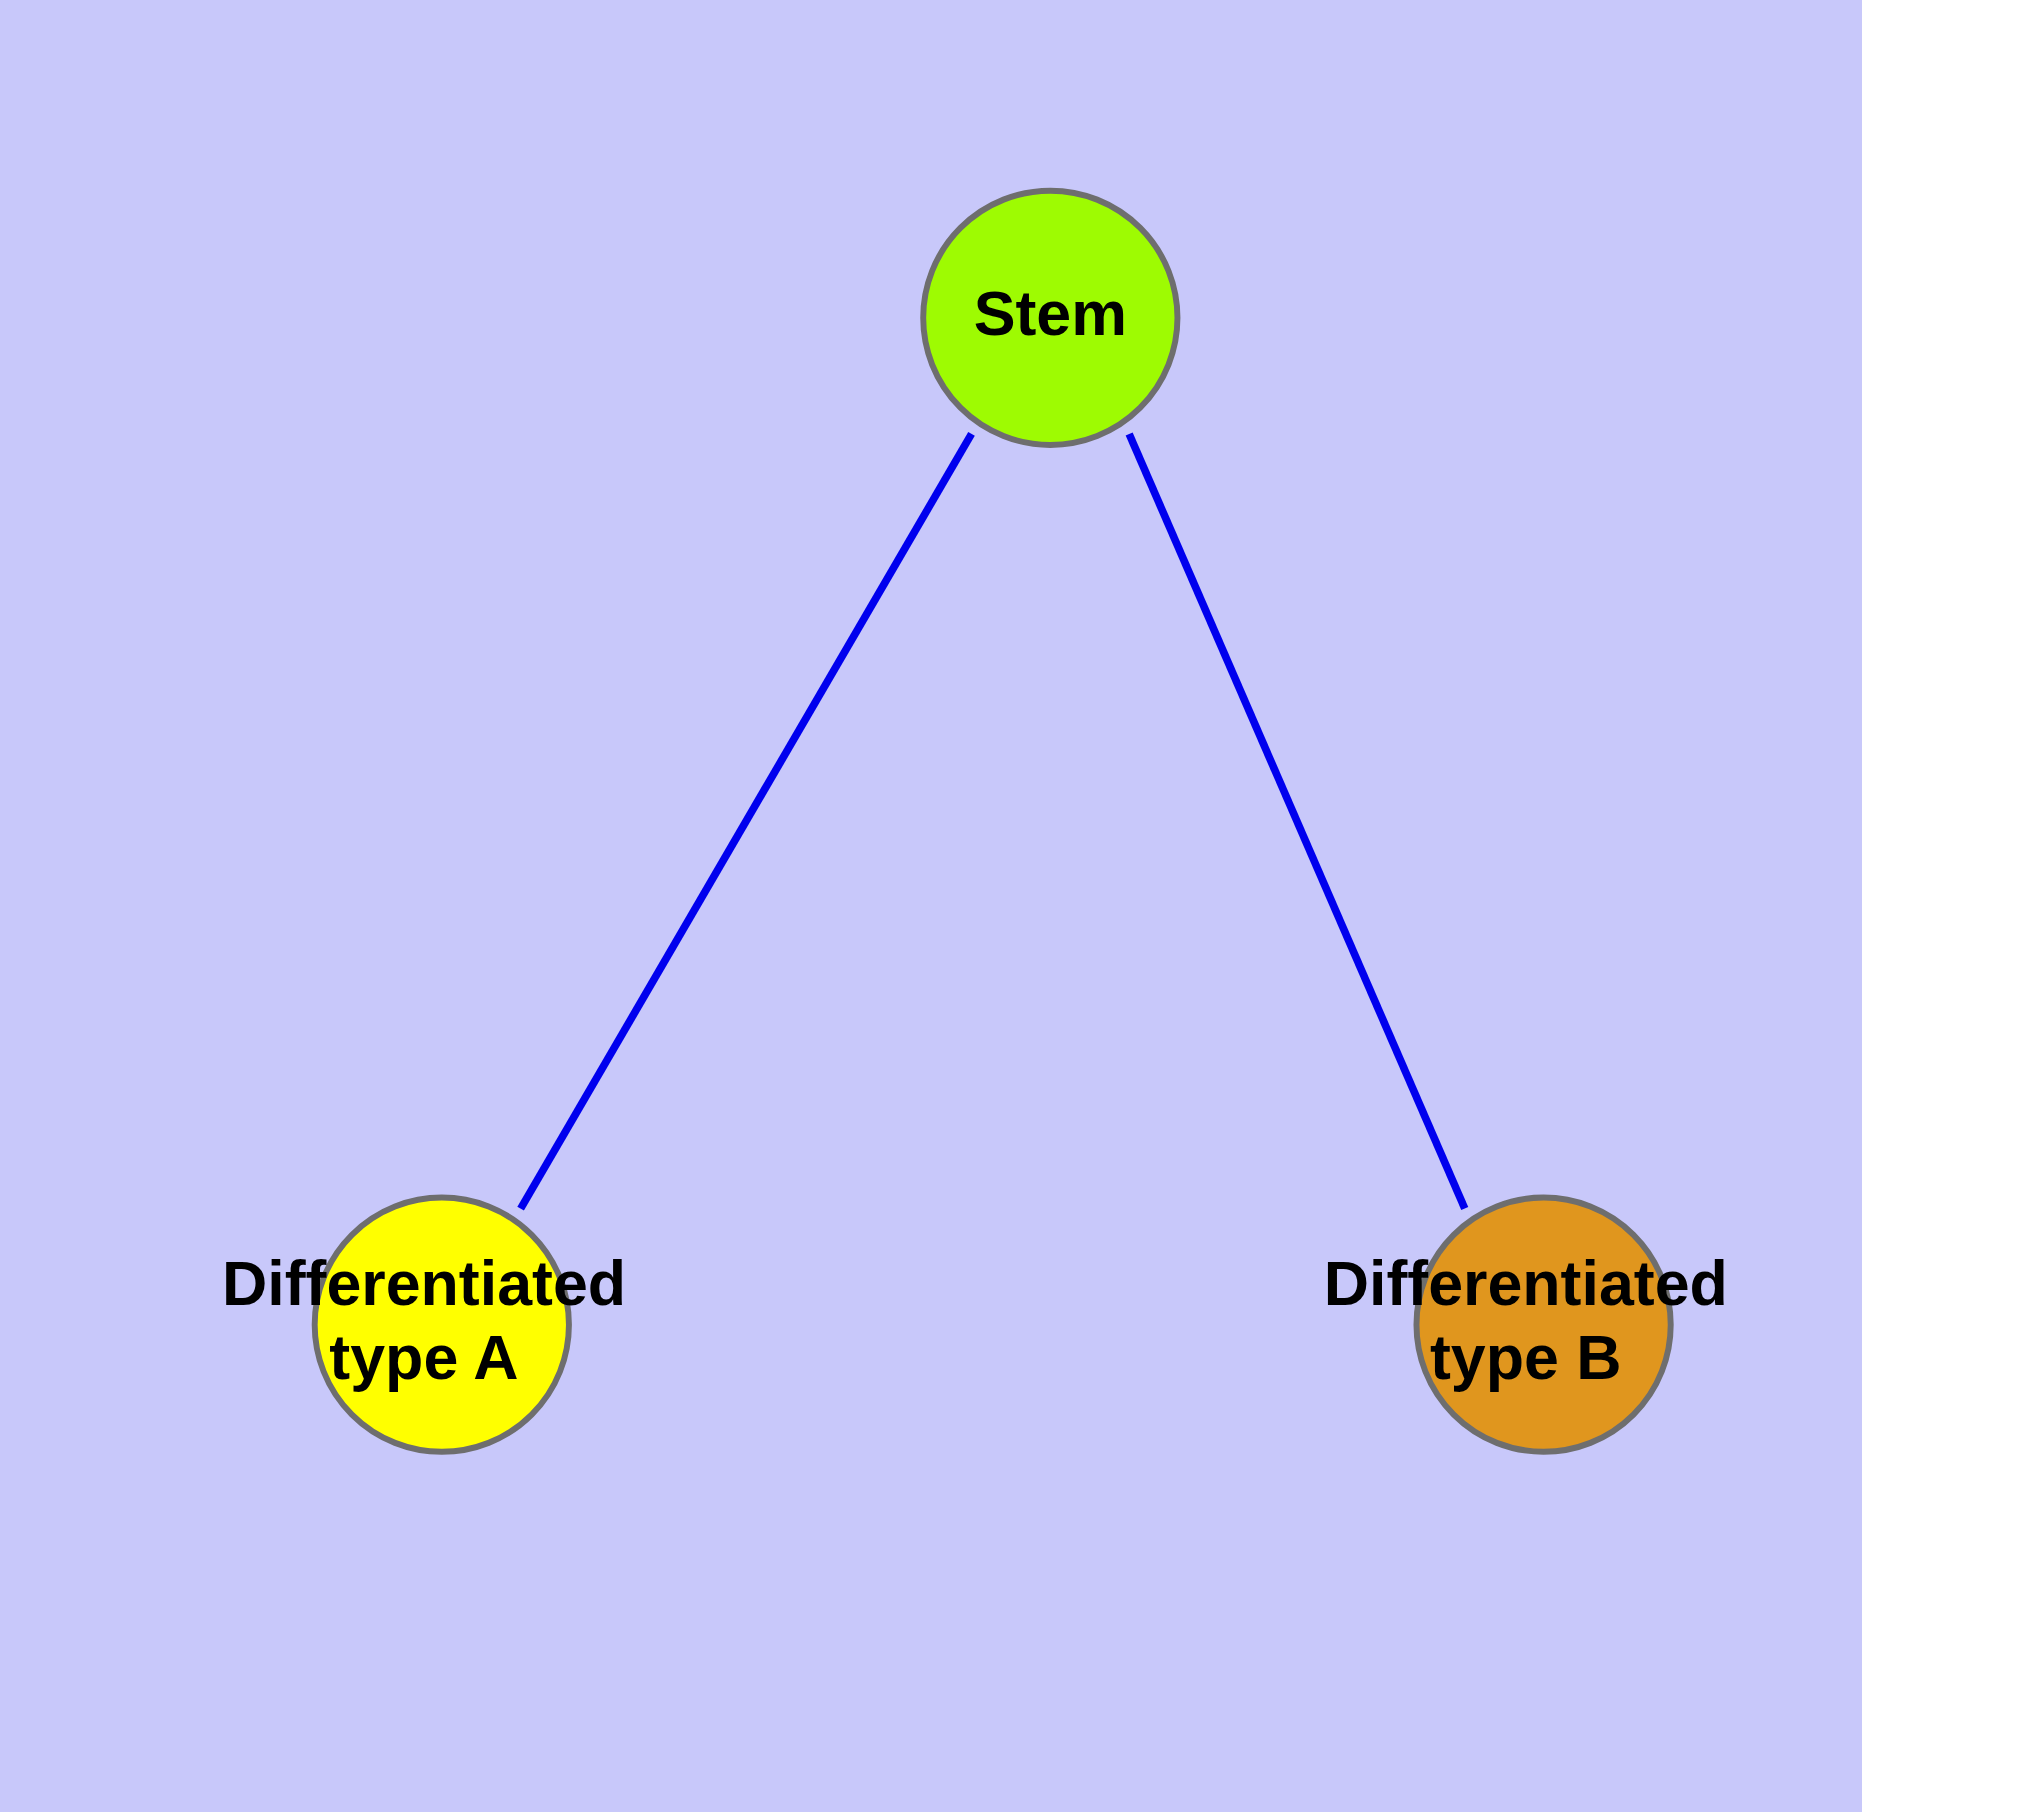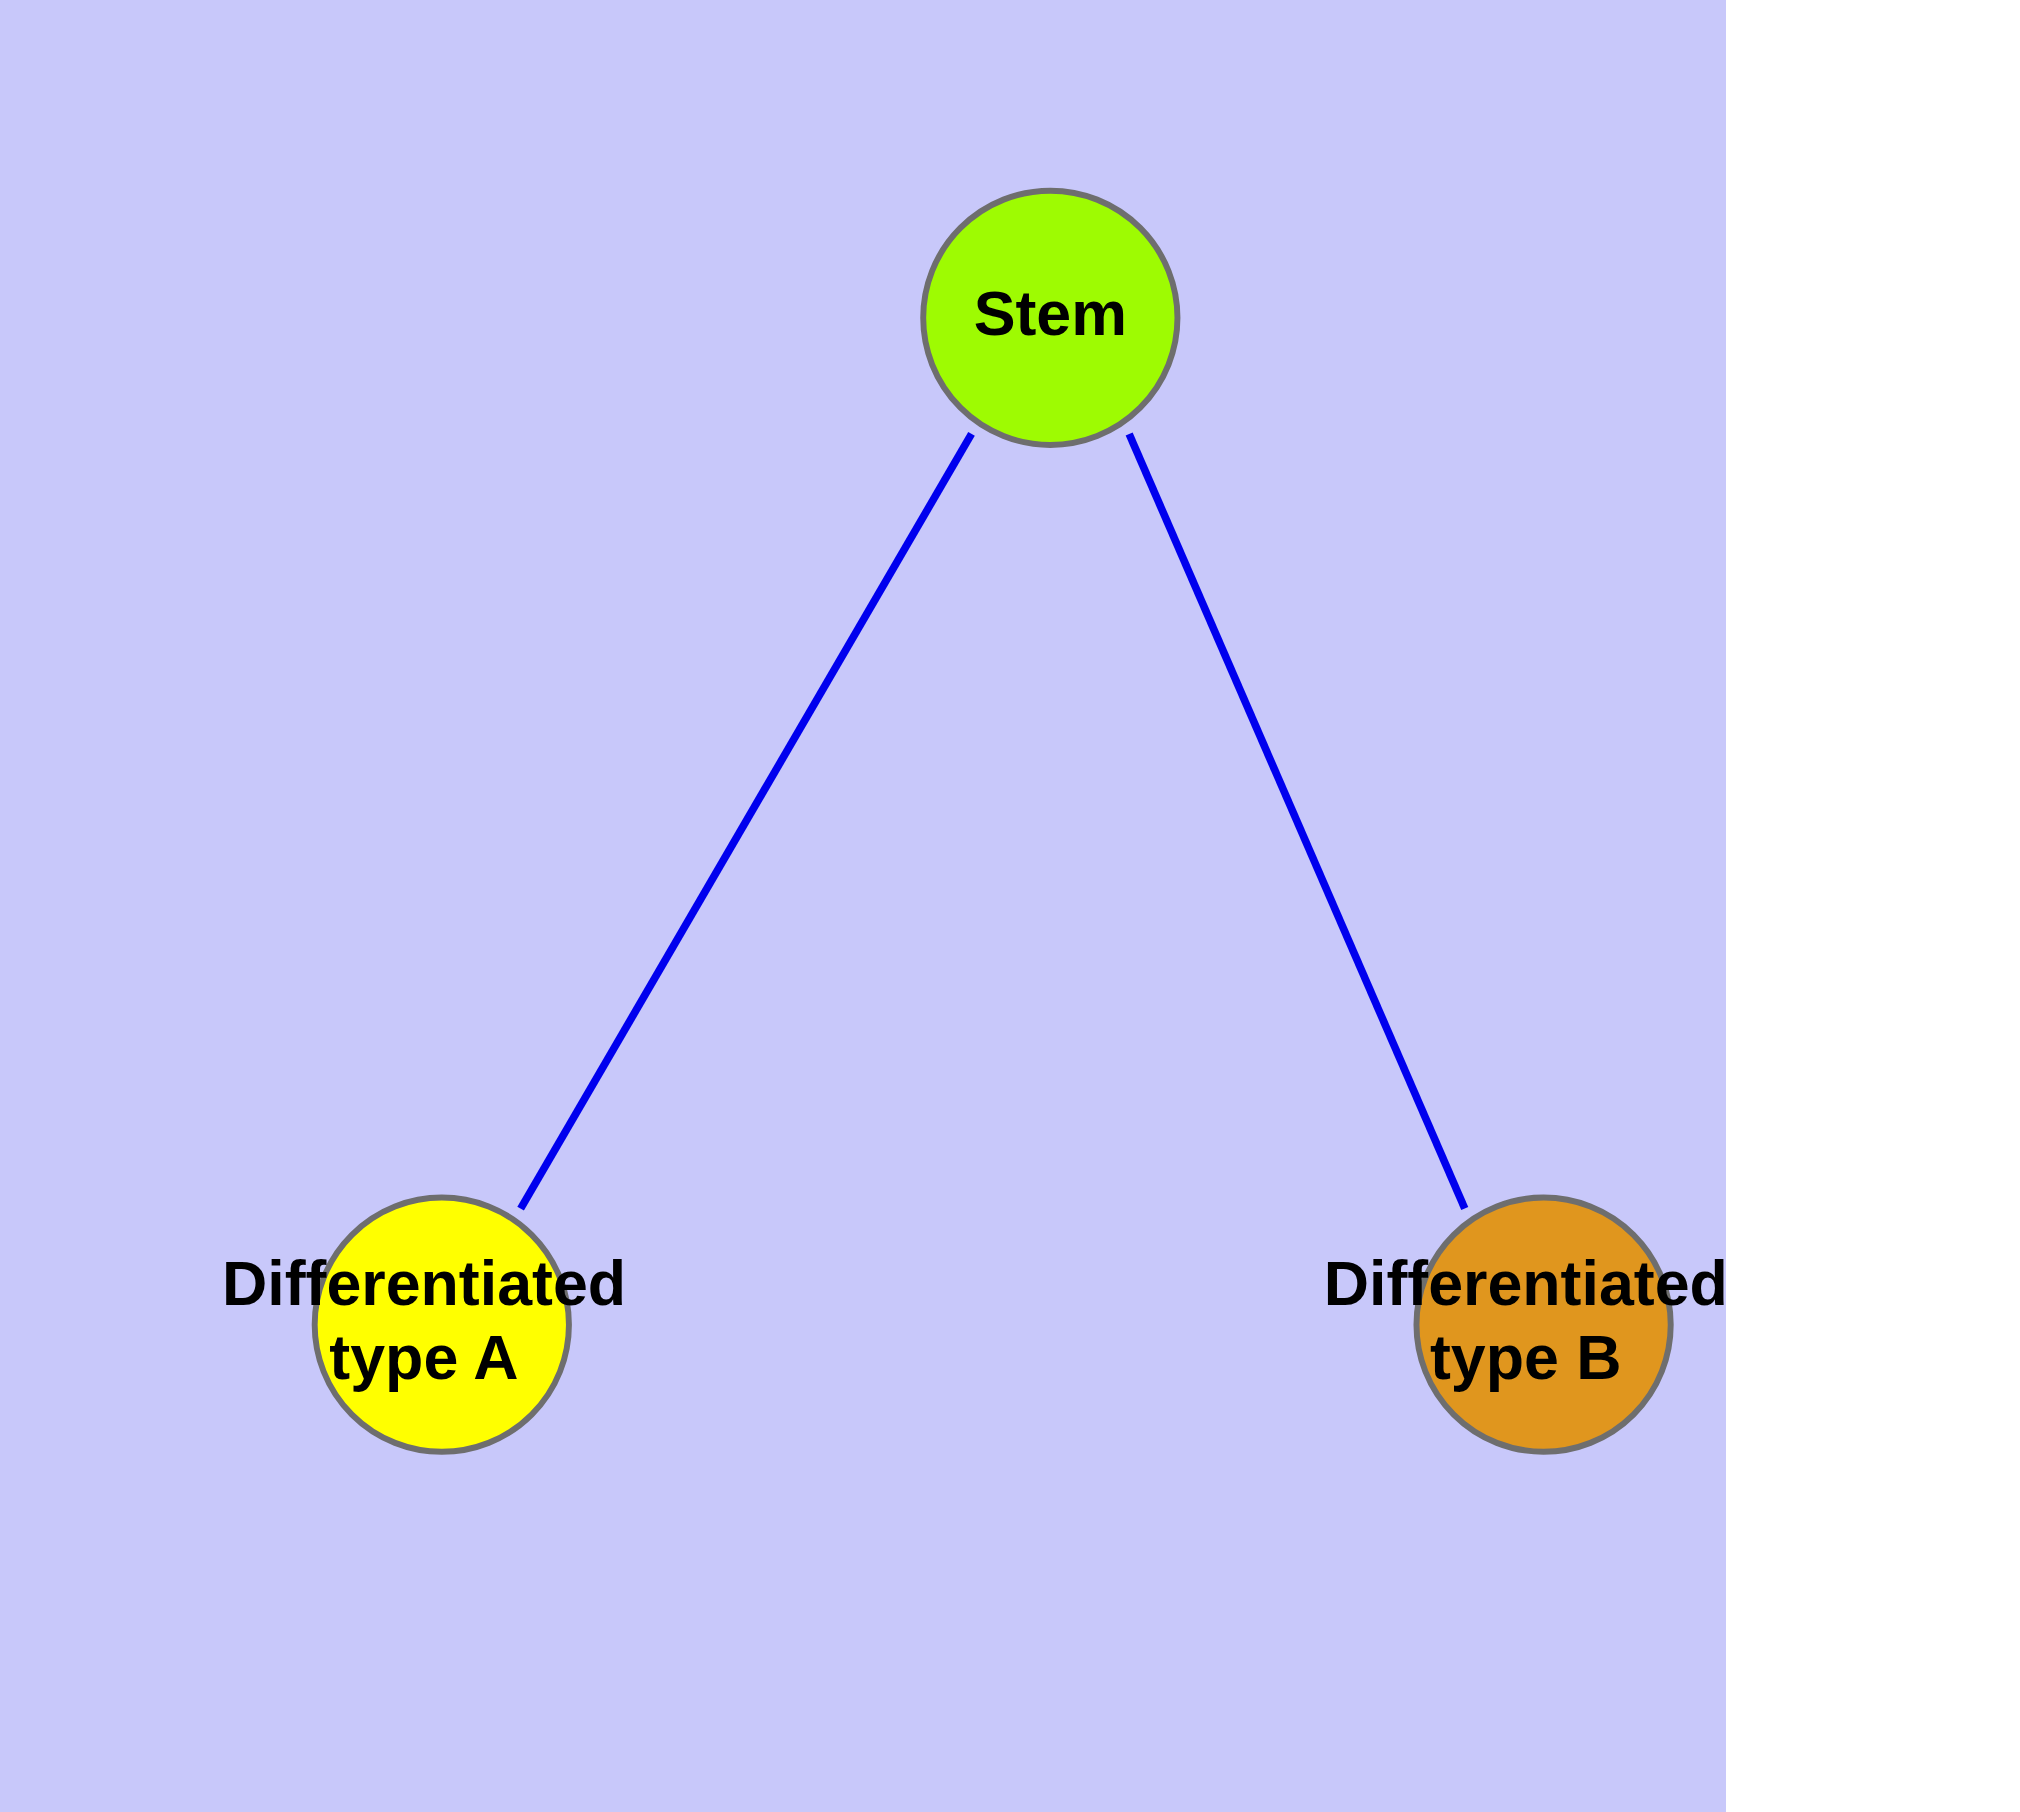--- a/index.html
+++ b/index.html
@@ -29,21 +29,21 @@
     dominant-baseline: middle;
     text-anchor: middle;
     paint-order: normal;
   }
   .node-circle { stroke: #6e6e6e; }
   .edge-line { stroke-linecap: butt; }
 </style>
 </head>
 <body>
 
-<div id="canvas" style="width: 1726px; height: 1812px; background: rgb(200, 200, 250);">
+<div id="canvas" style="width: 1862px; height: 1812px; background: rgb(200, 200, 250);">
   <svg id="graph-svg" viewBox="0 0 2384 2138">
 
     <g>
       <line class="edge-line" x1="1146" y1="512" x2="614" y2="1426" stroke="#0000ee" stroke-width="9"></line>
       <line class="edge-line" x1="1332" y1="512" x2="1728" y2="1426" stroke="#0000ee" stroke-width="9"></line>
     </g>
 
     <g>
       <circle class="node-circle" cx="1239" cy="375" r="150" fill="#9efb02" stroke="#6e6e6e" stroke-width="7"></circle>
     </g>

